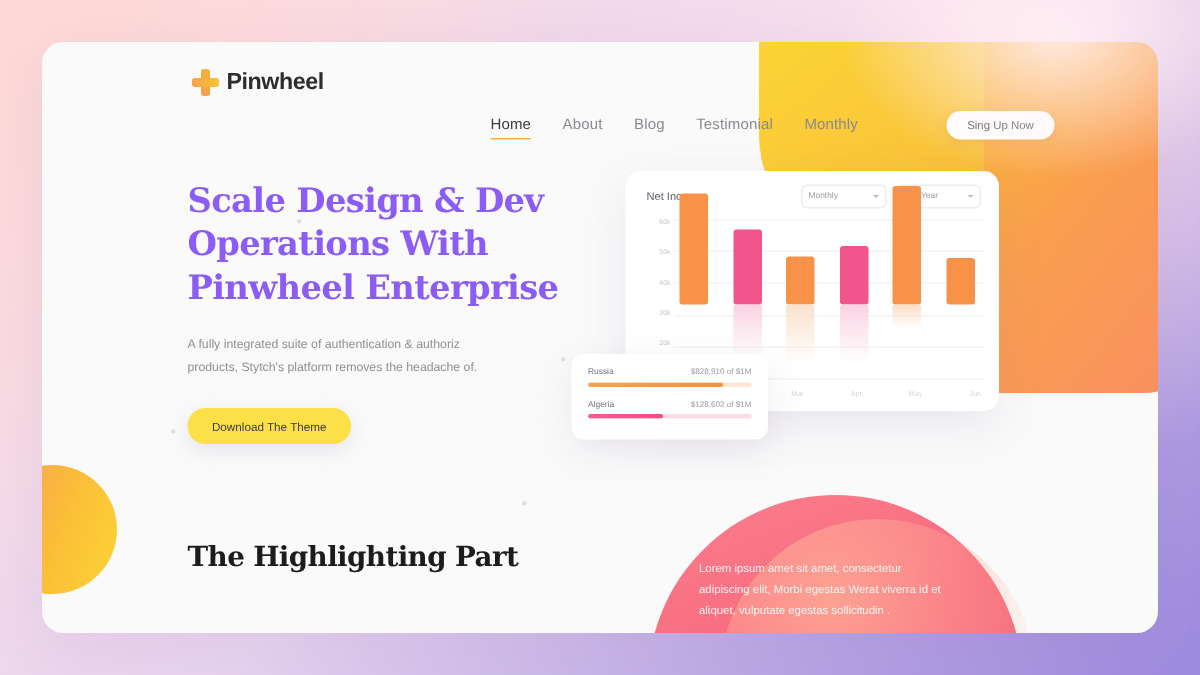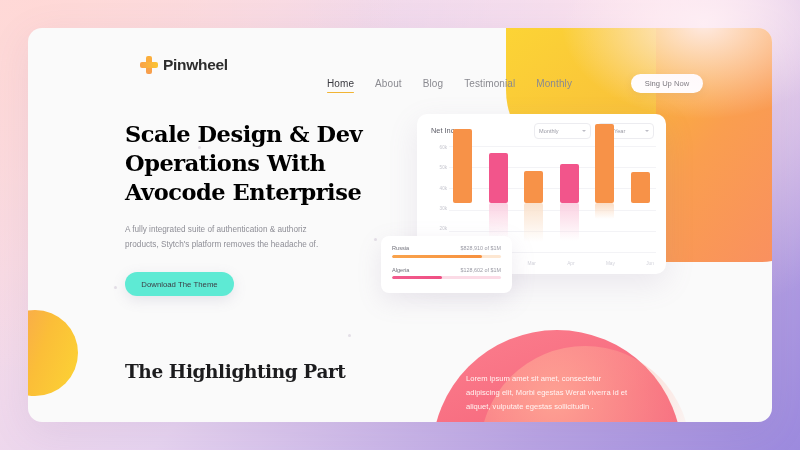--- a/index.html
+++ b/index.html
@@ -91,25 +91,24 @@
   
   #header {
     position: absolute;
     left: 0; top: 0; right: 0;
     height: 58px;
     display: flex;
     align-items: center;
   }
   .logo-wrap {
     position: absolute;
-    left: 112px; top: 18px;
+    left: 100px; top: 18px;
     display: flex;
     align-items: center;
     gap: 5px;
-    margin-top: 10px;
   }
   .logo-mark { position: relative; width: 18px; height: 18px; }
   .logo-mark i {
     position: absolute; display: block; border-radius: 2px;
   }
   .logo-mark i.v {
     left: 6px; top: 0; width: 6px; height: 18px;
     background: linear-gradient(180deg, #fbb03b 0%, #f79d4e 100%);
   }
   .logo-mark i.h {
@@ -166,35 +165,35 @@
   #hero {
     position: absolute;
     left: 97px; top: 92px;
     width: 250px;
   }
   #headline {
     font-family: "DejaVu Serif", serif;
     font-weight: 700;
     font-size: 22.5px;
     line-height: 1.29;
-    color: #000000;
+    color: #8b5cf6;
     letter-spacing: -.45px;
     margin: 0;
   }
   #subcopy {
     margin: 16px 0 0 0;
     font-size: 8.2px;
     line-height: 1.78;
     color: #8e8e96;
     width: 226px;
   }
   #cta {
     margin-top: 20px;
     width: 109px; height: 24px;
-    background: #5eead4;
+    background: #fde047;
     border-radius: 12px;
     display: flex;
     align-items: center;
     justify-content: center;
     font-size: 7.8px;
     color: #3c3c44;
     box-shadow: 0 4px 14px rgba(120,110,150,.16);
   }
 
   
@@ -382,21 +381,21 @@
         <span class="nav-item">Monthly</span>
       </div>
 
       <div id="signup">Sing Up Now</div>
     </div>
 
     <div id="hero">
       <h1 id="headline">
         <span>Scale Design &amp; Dev</span><br>
         <span>Operations With</span><br>
-        <span>Avocode Enterprise</span>
+        <span>Pinwheel Enterprise</span>
       </h1>
       <p id="subcopy">
         <span>A fully integrated suite of authentication &amp; authoriz</span><br>
         <span>products, Stytch's platform removes the headache of.</span>
       </p>
       <div id="cta">Download The Theme</div>
     </div>
 
     <div id="chart-card">
       <div id="chart-title">Net Income</div>

